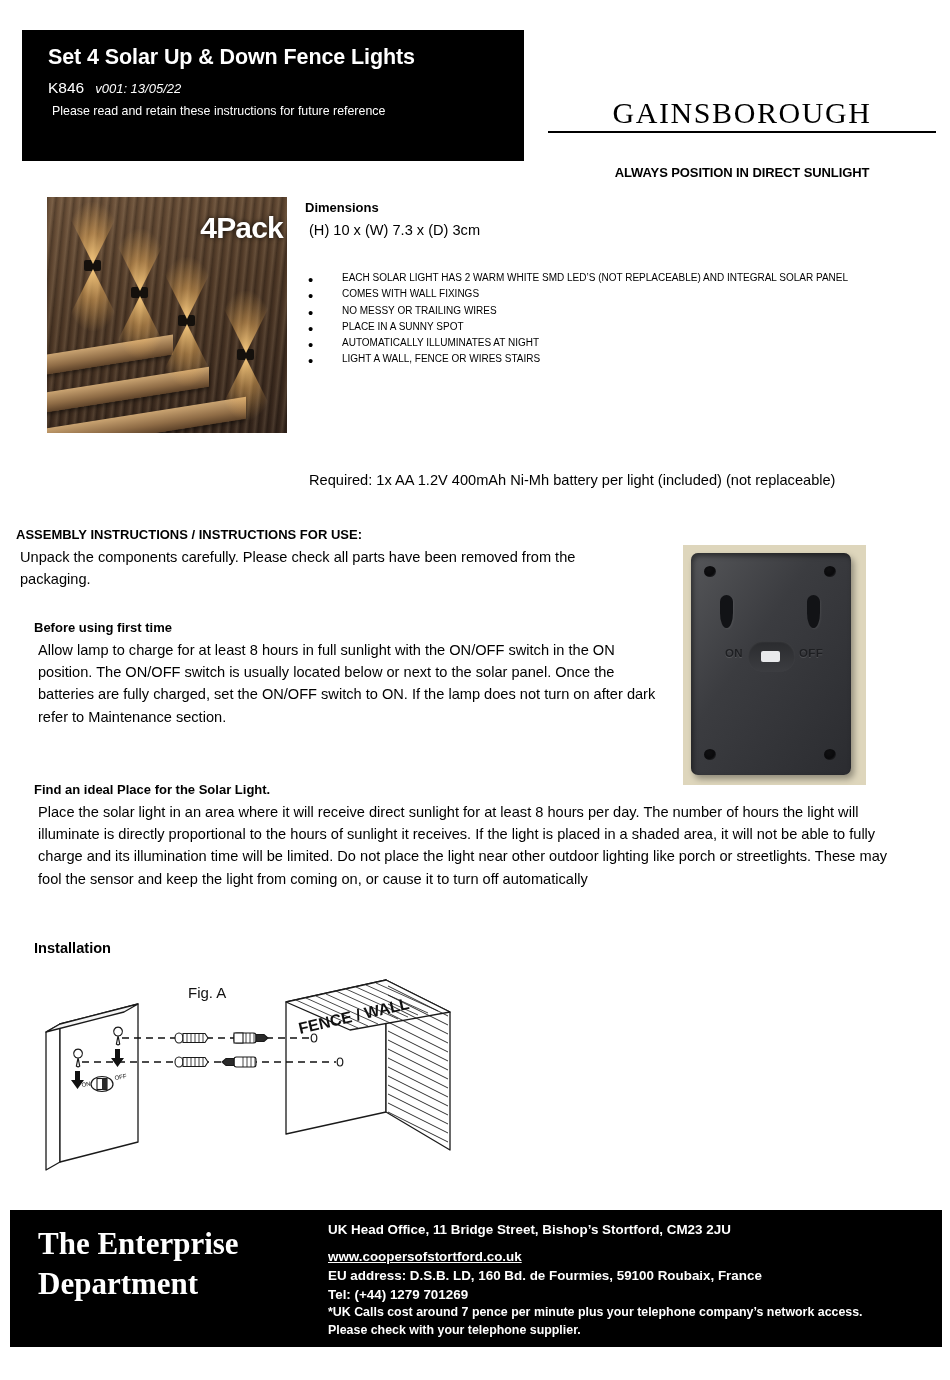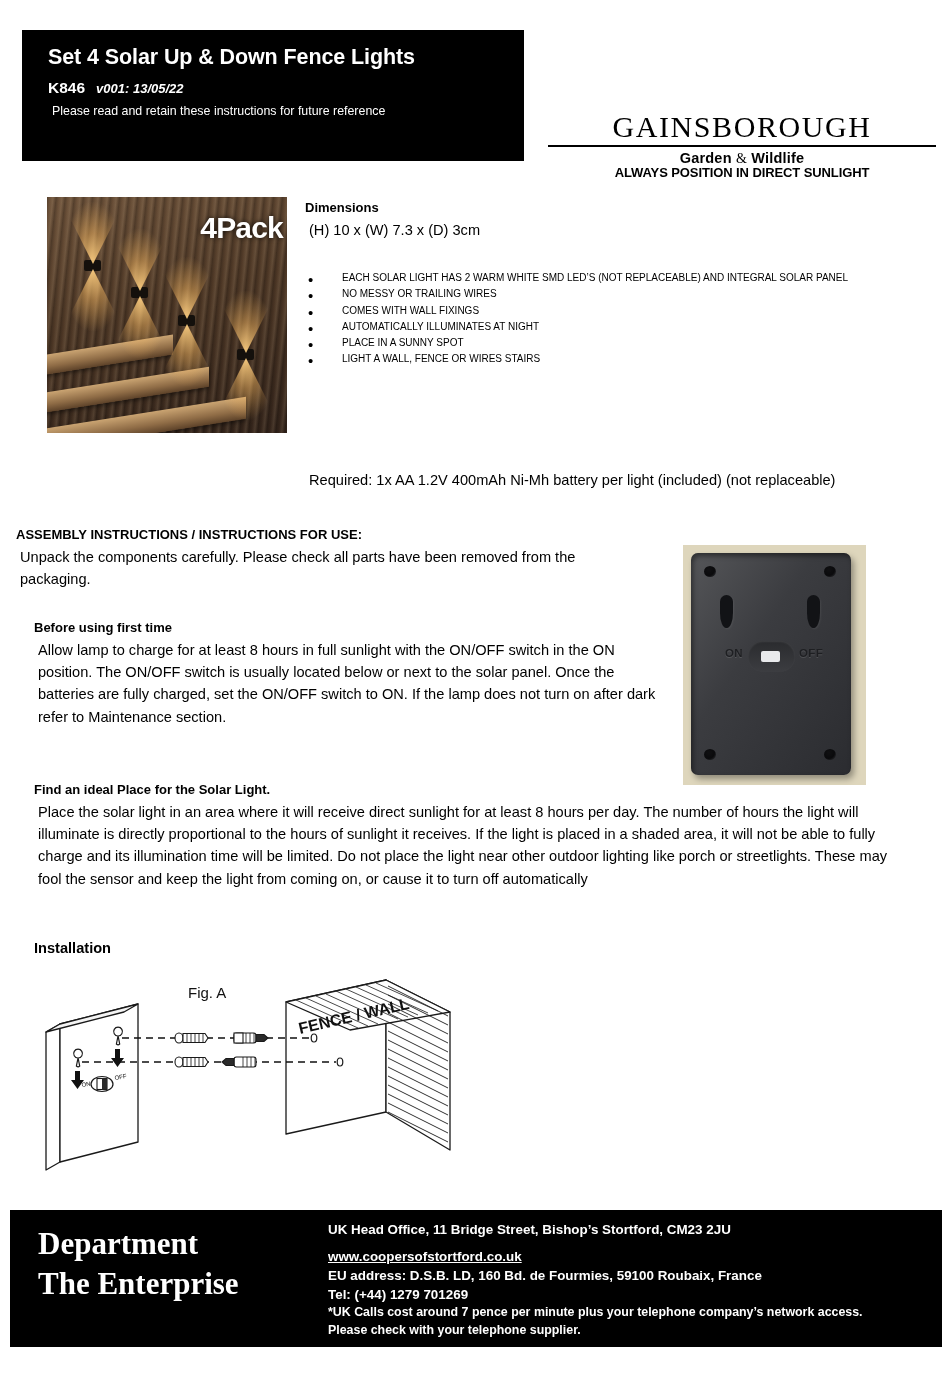--- a/index.html
+++ b/index.html
@@ -30,21 +30,21 @@
   }
   #product-title {
     font-size: 21.5px;
     font-weight: bold;
     letter-spacing: -0.1px;
     line-height: 1.1;
     margin: 0 0 9px 0;
   }
   #code-line {
     font-size: 15.5px;
-    font-weight: bold;
+    font-weight: normal;
     margin: 0 16px 7px 0;
     white-space: nowrap;
   }
   #code-line .ver {
     font-size: 13px;
     font-style: italic;
     margin-left: 11px;
   }
   #retain-note {
     font-size: 12.4px;
@@ -52,21 +52,20 @@
     padding-left: 4px;
   }
 
   
   #brand-block {
     position: absolute;
     left: 548px;
     top: 98px;
     width: 388px;
     text-align: center;
-    margin-top: 14px;
   }
   #brand-name {
     font-family: "Liberation Serif", serif;
     font-size: 30px;
     letter-spacing: 1.6px;
     line-height: 1;
     padding-bottom: 3px;
     border-bottom: 2px solid #000;
     white-space: nowrap;
   }
@@ -335,25 +334,20 @@
 <div id="header-bar">
   <div id="product-title">Set 4 Solar Up &amp; Down Fence Lights</div>
   <div id="code-line">
     <span>K846</span><span class="ver">v001: 13/05/22</span>
   </div>
   <div id="retain-note">Please read and retain these instructions for future reference</div>
 </div>
 
 <div id="brand-block">
   <div id="brand-name">GAINSBOROUGH</div>
-  <div id="brand-sub">
-    <span>Garden</span>
-    <span class="amp">&amp;</span>
-    <span>Wildlife</span>
-  </div>
 </div>
 <div id="sun-note">ALWAYS POSITION IN DIRECT SUNLIGHT</div>
 
 <div id="photo-stairs">
   <div class="wall"></div>
   <div class="step" style="left:-6px; top:148px; width:132px; height:20px; transform:skewY(-9deg);"></div>
   <div class="step" style="left:-6px; top:183px; width:168px; height:20px; transform:skewY(-9deg);"></div>
   <div class="step" style="left:-6px; top:216px; width:205px; height:22px; transform:skewY(-9deg);"></div>
   <div class="lamp" style="left:37px; top:63px;">
     <div class="glow-up"></div>
@@ -374,24 +368,24 @@
   <div id="photo-badge">4Pack</div>
 </div>
 
 <div id="dimensions-block">
   <div class="hd">Dimensions</div>
   <div class="bodyline">(H) 10 x (W) 7.3 x (D) 3cm</div>
 </div>
 
 <ul id="feature-list">
   <li>EACH SOLAR LIGHT HAS 2 WARM WHITE SMD LED’S (NOT REPLACEABLE) AND INTEGRAL SOLAR PANEL</li>
+  <li>COMES WITH WALL FIXINGS</li>
   <li>NO MESSY OR TRAILING WIRES</li>
-  <li>COMES WITH WALL FIXINGS</li>
+  <li>PLACE IN A SUNNY SPOT</li>
   <li>AUTOMATICALLY ILLUMINATES AT NIGHT</li>
-  <li>PLACE IN A SUNNY SPOT</li>
   <li>LIGHT A WALL, FENCE OR WIRES STAIRS</li>
 </ul>
 
 <div id="battery-note" class="bodyline">Required: 1x AA 1.2V 400mAh Ni-Mh battery per light (included) (not replaceable)</div>
 
 <div id="assembly-block">
   <div class="hd">ASSEMBLY INSTRUCTIONS / INSTRUCTIONS FOR USE:</div>
   <div class="bodyline">Unpack the components carefully. Please check all parts have been removed from the packaging.</div>
 </div>
 
@@ -531,22 +525,22 @@
     <ellipse cx="276" cy="76" rx="2.8" ry="4"></ellipse>
     <ellipse cx="302" cy="100" rx="2.8" ry="4"></ellipse>
   </g>
 
   <text x="150" y="36" font-family="'Liberation Sans',sans-serif" font-size="15" fill="#111" id="fig-label">Fig. A</text>
   <text x="262" y="72" font-family="'Liberation Sans',sans-serif" font-size="16" font-weight="bold" fill="#111" transform="rotate(-13 262 72)" id="fence-label">FENCE / WALL</text>
 </svg>
 
 <div id="footer-bar">
   <div id="footer-brand">
+    <div>The Enterprise</div>
     <div>Department</div>
-    <div>The Enterprise</div>
   </div>
   <div id="footer-contact">
     <div>UK Head Office, 11 Bridge Street, Bishop’s Stortford, CM23 2JU</div>
     <div class="www">www.coopersofstortford.co.uk</div>
     <div>EU address: D.S.B. LD, 160 Bd. de Fourmies, 59100 Roubaix, France</div>
     <div>Tel: (+44) 1279 701269</div>
     <div class="fine">*UK Calls cost around 7 pence per minute plus your telephone company’s network access.</div>
     <div class="fine"> Please check with your telephone supplier.</div>
   </div>
 </div>

